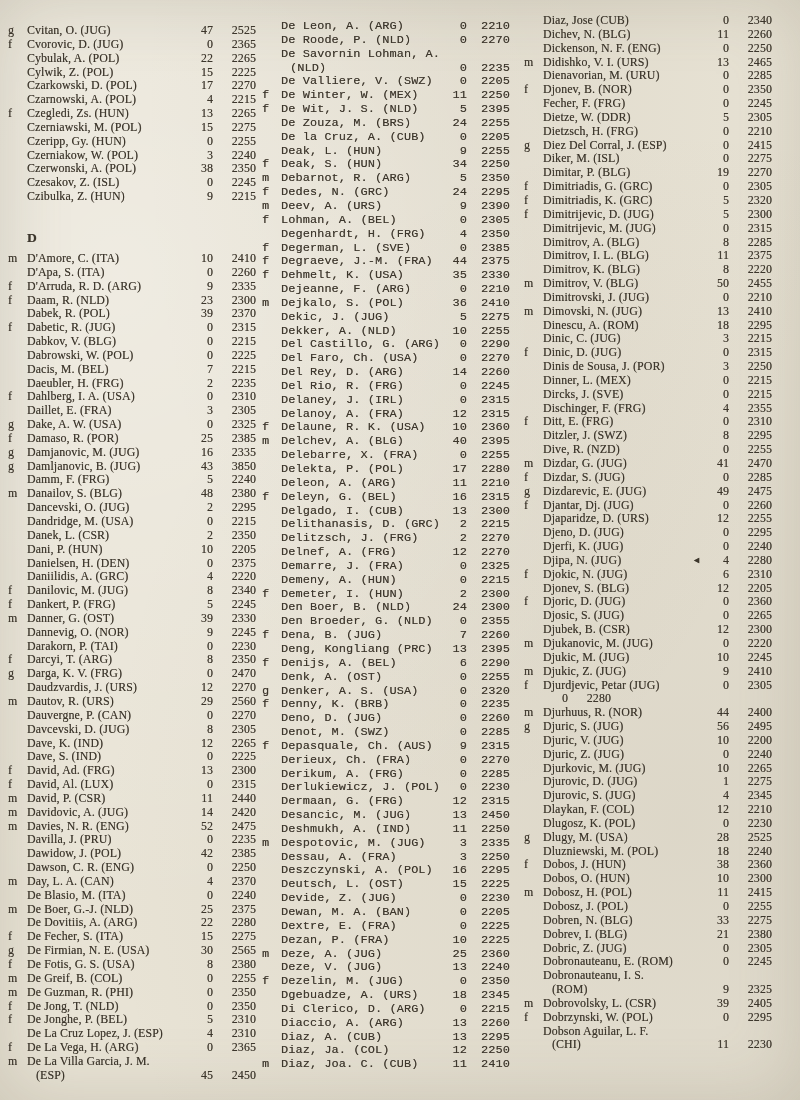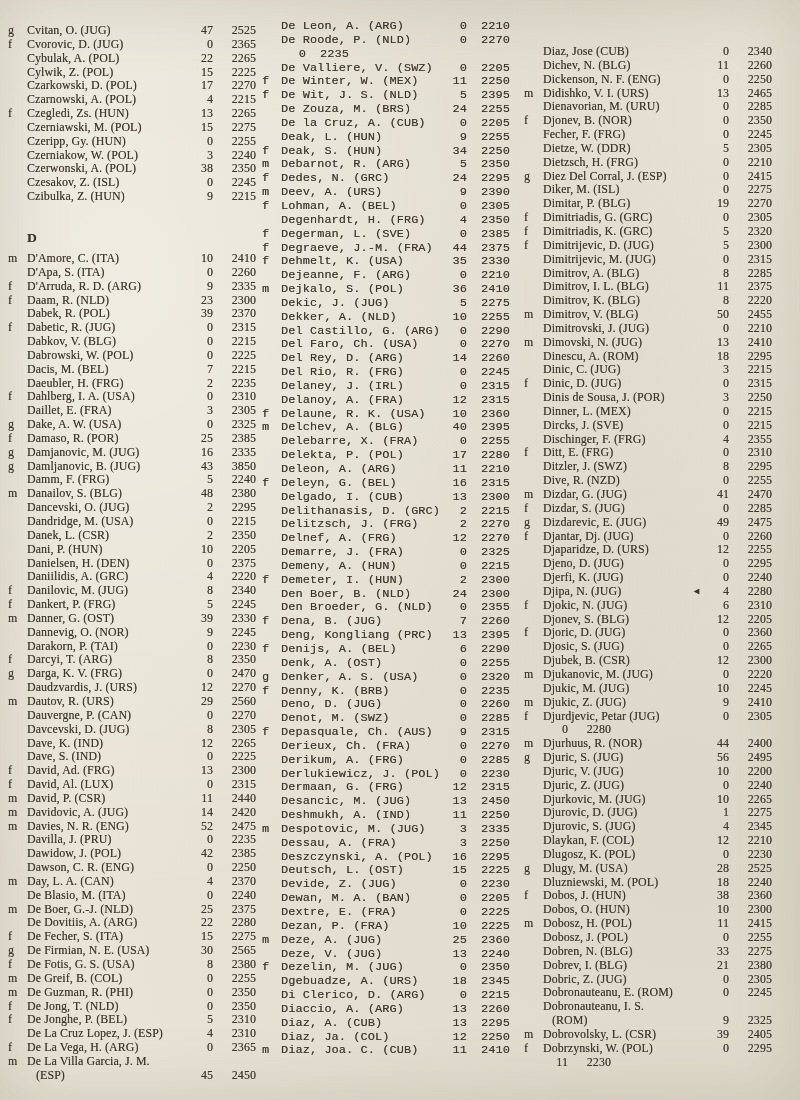--- a/index.html
+++ b/index.html
@@ -13,21 +13,21 @@
     font-family:"Liberation Serif","DejaVu Serif",serif;
     color:#3c362c;
   }
   .page{
     position:absolute;inset:0;
     box-shadow:inset 0 0 70px rgba(110,100,78,.22);
   }
   .col{position:absolute;width:250px;}
   #col1{left:6px;top:24px;}
   #col2{left:260px;top:20px;font-family:Liberation Mono, monospace;}
-  #col3{left:522px;top:14px;margin-top:31px;}
+  #col3{left:522px;top:14px;}
   .row{
     display:flex;align-items:flex-start;
     line-height:13.85px;font-size:11.8px;
     letter-spacing:0.15px;
     text-shadow:0.2px 0.3px 0.6px rgba(56,47,36,0.55);
     white-space:nowrap;
   }
   .prefix{width:19px;flex:none;padding-left:2px;}
   .name{flex:1;overflow:hidden;}
   .name .cont{padding-left:9px;}
@@ -640,20 +640,24 @@
       <div class="row">
         <span class="prefix"></span>
         <div class="name">De Roode, P. (NLD)</div>
         <div class="nums">
           <span class="games">0</span>
           <span class="rating">2270</span>
         </div>
       </div>
       <div class="row wrap">
         <span class="prefix"></span>
+        <div class="name">
+          <div>De Savornin Lohman, A.</div>
+          <div class="cont">(NLD)</div>
+        </div>
         <div class="nums">
           <span class="games">0</span>
           <span class="rating">2235</span>
         </div>
       </div>
       <div class="row">
         <span class="prefix"></span>
         <div class="name">De Valliere, V. (SWZ)</div>
         <div class="nums">
           <span class="games">0</span>
@@ -1804,19 +1808,23 @@
       <div class="row">
         <span class="prefix">f</span>
         <div class="name">Dobrzynski, W. (POL)</div>
         <div class="nums">
           <span class="games">0</span>
           <span class="rating">2295</span>
         </div>
       </div>
       <div class="row wrap">
         <span class="prefix"></span>
+        <div class="name">
+          <div>Dobson Aguilar, L. F.</div>
+          <div class="cont">(CHI)</div>
+        </div>
         <div class="nums">
           <span class="games">11</span>
           <span class="rating">2230</span>
         </div>
       </div>
     </div>
 </div>
 
 </body></html>

